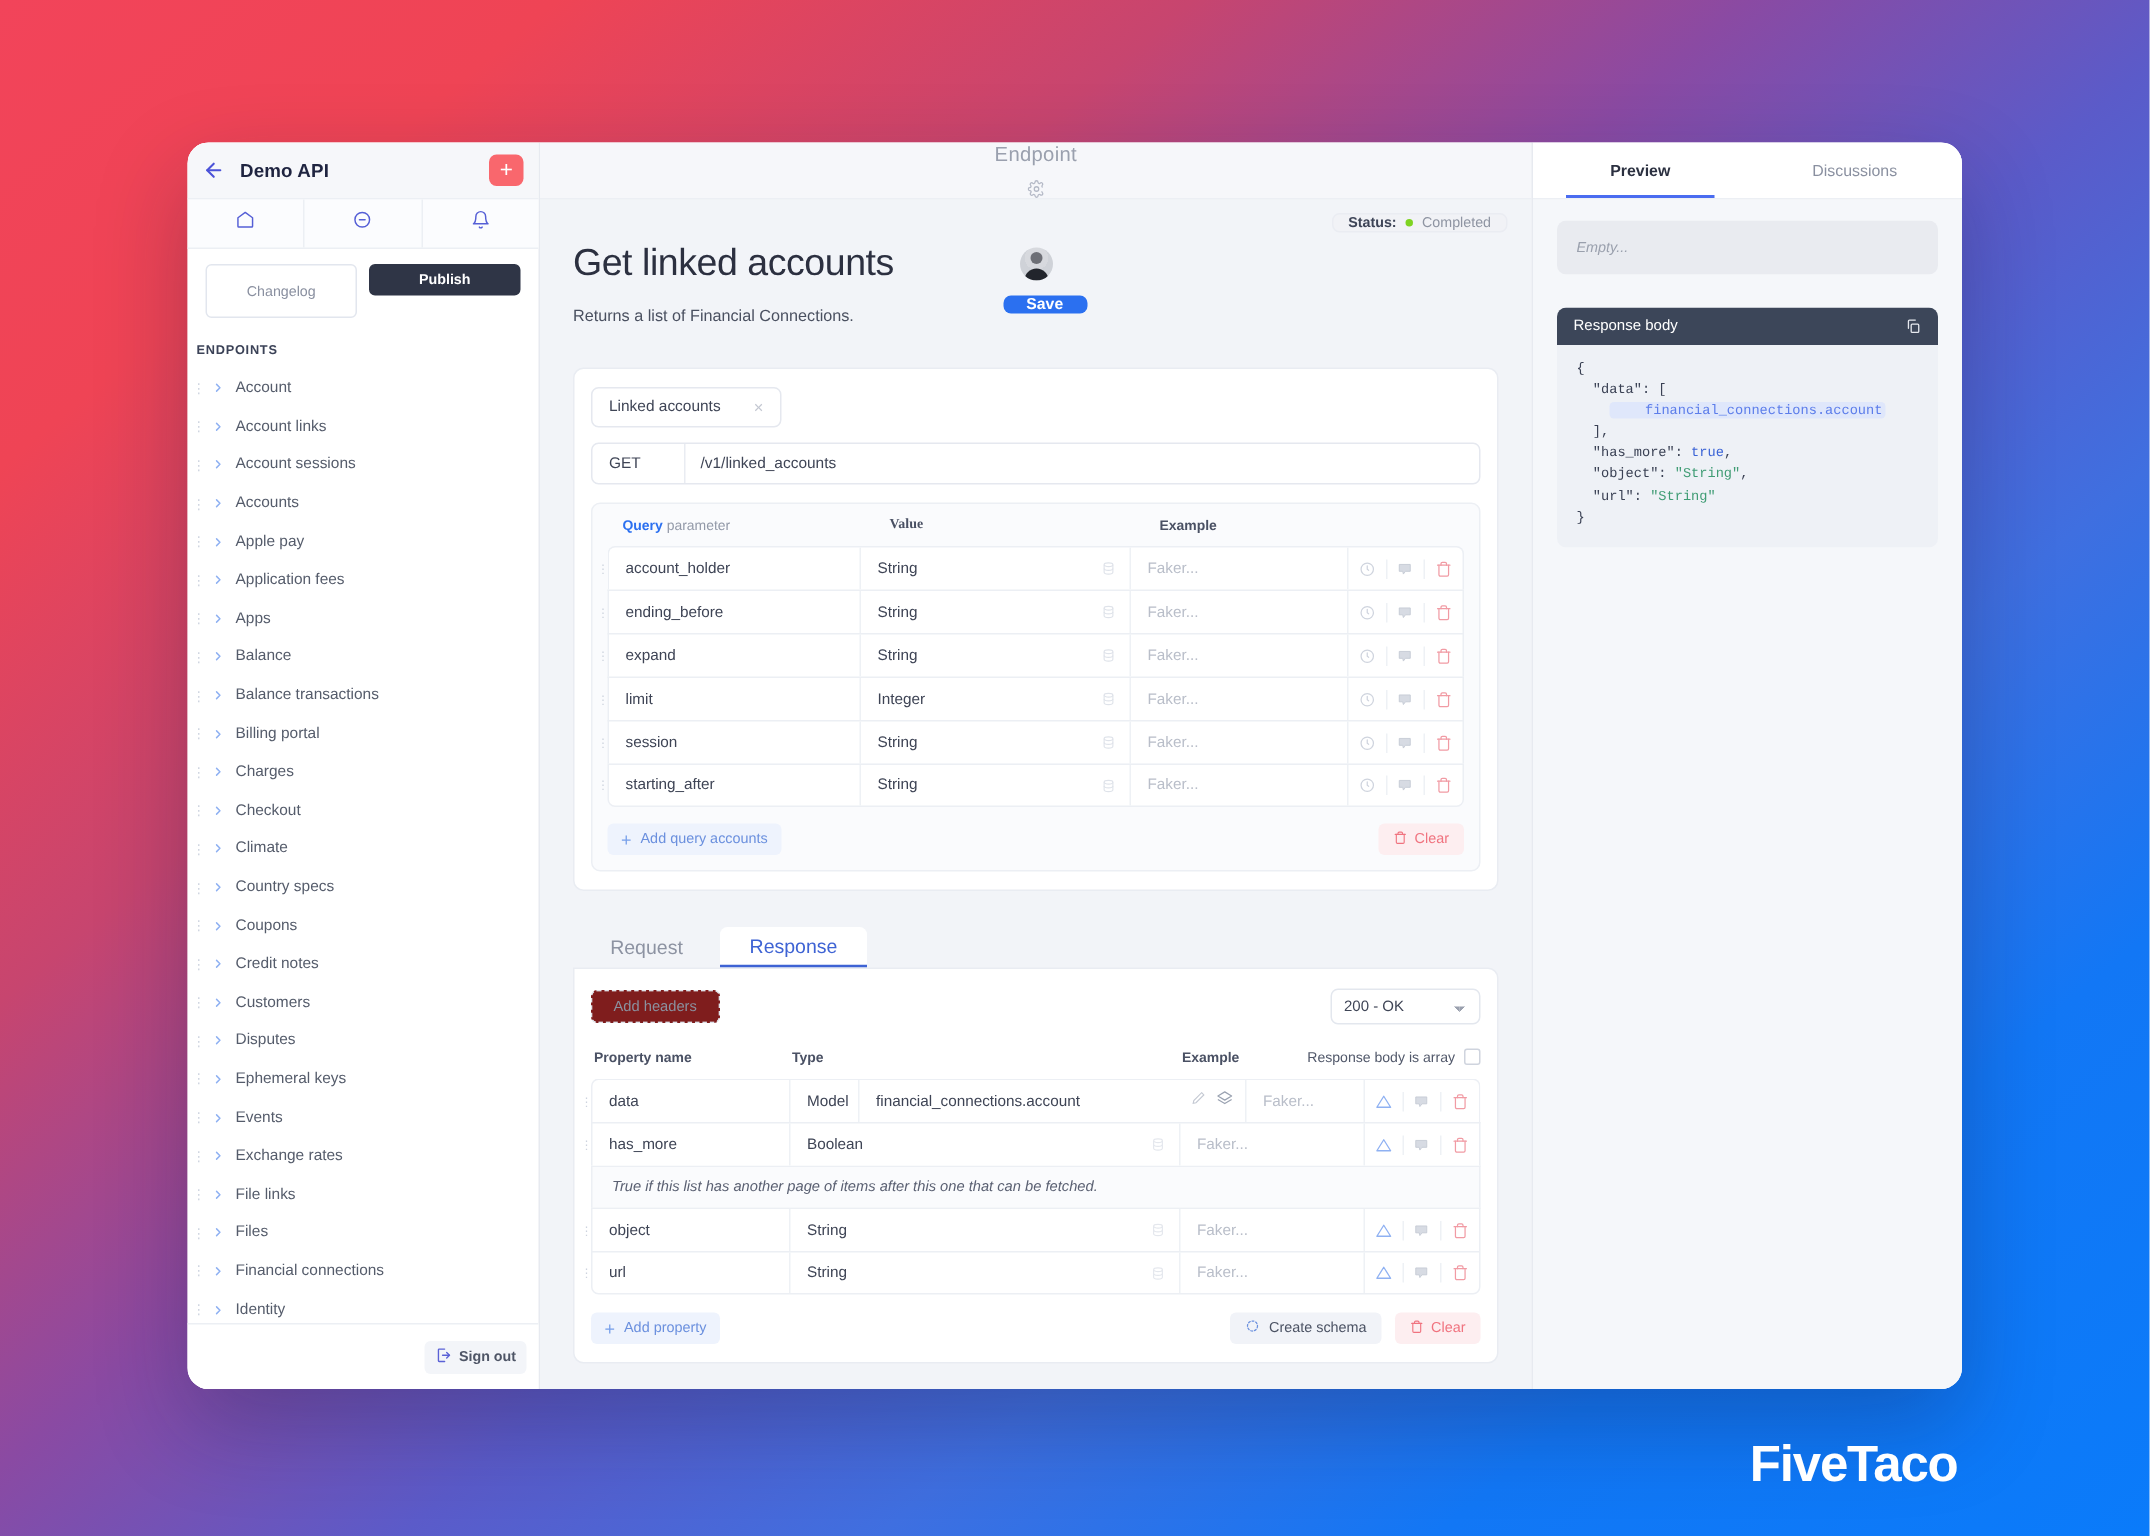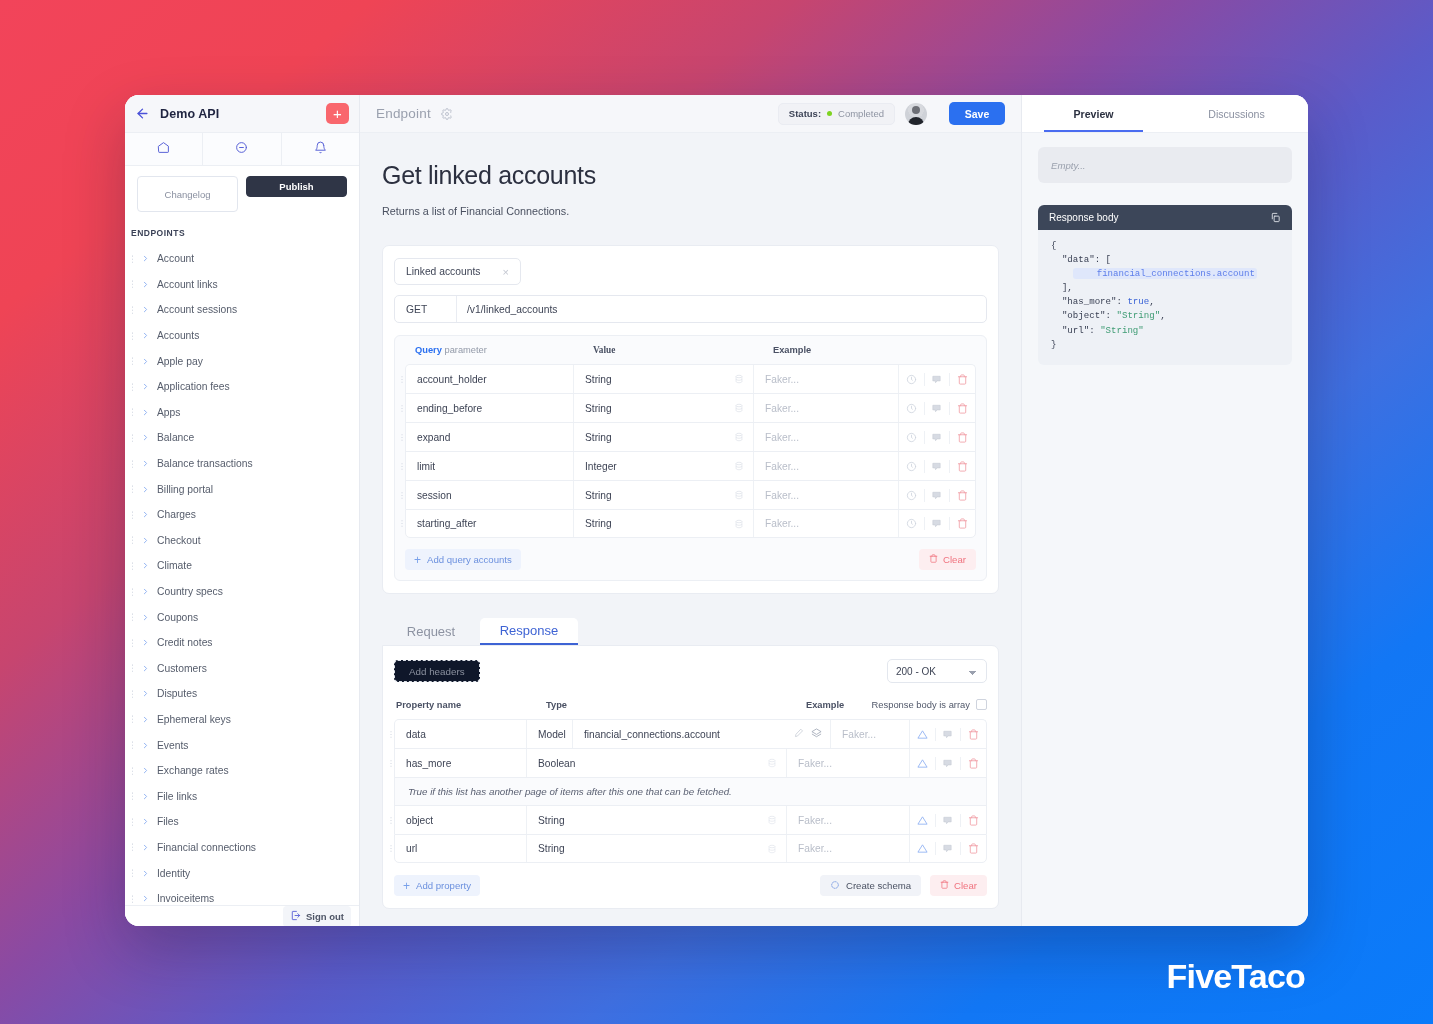--- a/index.html
+++ b/index.html
@@ -91,21 +91,21 @@
   .sb-item {
     display: flex; align-items: center;
     gap: 7px;
     height: 25.6px;
     font-size: 10.3px; color: #555c6b;
     cursor: pointer;
   }
   .grip { color: #cfd5e0; font-size: 9px; letter-spacing: -1px; width: 6px; display:flex; }
   .chev { color: #8fb1f2; display:flex; align-items:center; }
   .sb-footer {
-    height: 21px; border-top: 1px solid #eceff4;
+    height: 44px; border-top: 1px solid #eceff4;
     display: flex; align-items: center; justify-content: flex-end;
     padding-right: 8px; background: #fff;
   }
   .signout {
     display: flex; align-items: center; gap: 5px;
     background: #f3f5f9; border-radius: 4px;
     padding: 4px 7px; font-size: 9.5px; color: #4e5566; font-weight: 600;
     cursor: pointer;
   }
   .signout svg { color: #5a61d6; }
@@ -115,20 +115,21 @@
     flex: 1;
     background: #f2f4f8;
     display: flex; flex-direction: column;
     min-width: 0;
   }
   .main-top {
     height: 38px; background: #f6f7fa;
     display: flex; align-items: center;
     padding: 0 16px; gap: 10px;
     border-bottom: 1px solid #eceff4;
+    flex-direction: column;
   }
   .endpoint-label { font-size: 13.5px; color: #9aa0ae; letter-spacing: .2px; }
   .gear { color: #b4b9c6; display:flex; }
   .status-pill {
     margin-left: auto;
     display: flex; align-items: center; gap: 6px;
     background: #f1f2f6; border: 1px solid #eaecf2; border-radius: 5px;
     height: 22px; padding: 0 10px;
   }
   .status-pill .lbl { font-size: 9.5px; font-weight: 700; color: #3d4457; }
@@ -262,42 +263,42 @@
   .tab.active {
     background: #fff; color: #3e63d4; font-weight: 400;
     border-bottom: 2px solid #3e63d4;
   }
   .resp-card {
     background: #fff; border: 1px solid #e9ecf2; border-radius: 0 7px 7px 7px;
     padding: 13px 11px 12px 11px;
   }
   .resp-head { display: flex; align-items: center; }
   .btn-addheaders {
-    border: 1px dashed #dfe3ea; background: #0f172a; color: #8b919f;
+    border: 1px dashed #dfe3ea; background: #7f1d1d; color: #8b919f;
     font-size: 9.8px; height: 22px; padding: 0 14px; border-radius: 4px; cursor: pointer;
     font-family: inherit;
   }
   .sel-status {
     margin-left: auto;
     width: 100px; height: 24px;
     border: 1px solid #e3e7ee; border-radius: 5px; background: #fff;
     font-size: 10px; color: #3f4556; padding: 0 8px;
     font-family: inherit; cursor: pointer;
     appearance: none;
     background-image: linear-gradient(45deg, transparent 50%, #9aa0ae 50%), linear-gradient(135deg, #9aa0ae 50%, transparent 50%);
     background-position: calc(100% - 13px) 11px, calc(100% - 9px) 11px;
     background-size: 4px 4px, 4px 4px;
     background-repeat: no-repeat;
   }
   .rhead {
     display: flex; align-items: center; font-size: 9.3px; color: #4a5164; font-weight: 600;
     margin-top: 16px; padding-left: 2px; padding-bottom: 9px;
   }
   .rhead .c1 { width: 132px; }
-  .rhead .c2 { width: 260px; margin-left: 18px; }
+  .rhead .c2 { width: 260px; }
   .rhead .c3 { flex: 1; }
   .rhead .c4 { display: flex; align-items: center; gap: 6px; color:#51586a; font-weight:400; font-size:9.4px; }
   .chk { width: 11px; height: 11px; border: 1px solid #cfd4de; border-radius: 2px; background:#fff; cursor:pointer; }
 
   .rrow {
     display: flex; align-items: center; background: #fff;
     border: 1px solid #eceff4; border-bottom: none; height: 29px; position: relative;
   }
   .rrow:first-of-type { border-radius: 5px 5px 0 0; }
   .rrow.last { border-bottom: 1px solid #eceff4; border-radius: 0 0 5px 5px; }

